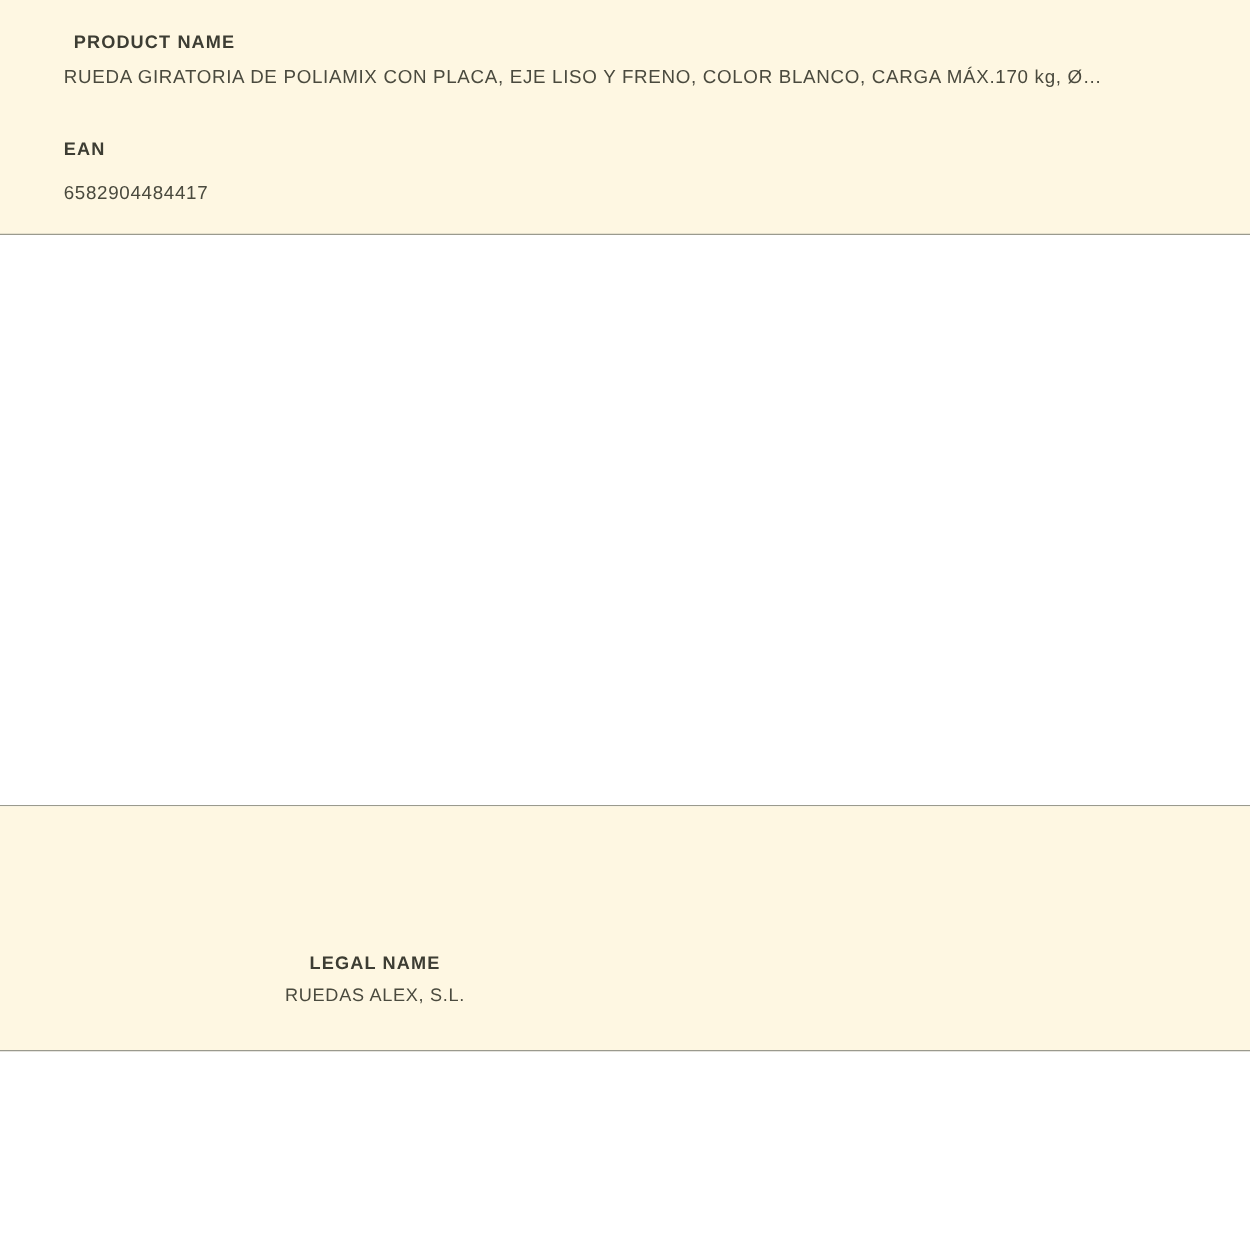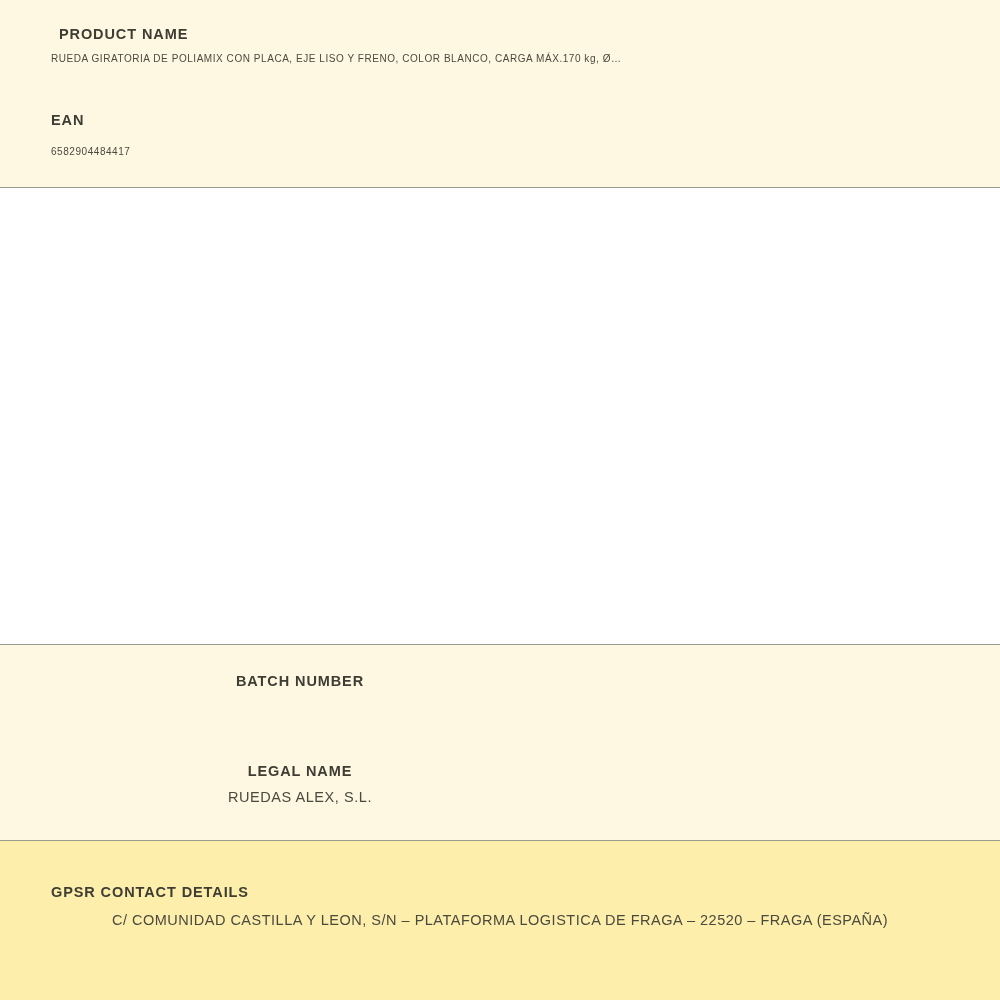--- a/index.html
+++ b/index.html
@@ -30,21 +30,21 @@
     border-bottom: 1px solid #9a9a8e;
   }
   .field-label {
     font-size: 14.5px;
     font-weight: bold;
     letter-spacing: 0.9px;
     color: #3d3d33;
     text-transform: uppercase;
   }
   .field-value {
-    font-size: 10px;
+    font-size: 15px;
     letter-spacing: 0.55px;
     color: #4a4a3e;
   }
   .top-name-label { position: absolute; left: 59px; top: 26px; }
   .top-name-value { position: absolute; left: 51px; top: 53px; white-space: nowrap; }
   .top-ean-label  { position: absolute; left: 51px; top: 112px; }
   .top-ean-value  { position: absolute; left: 51px; top: 146px; }
 
   
   .middle-blank {
@@ -128,27 +128,22 @@
     <div class="field-label top-name-label">PRODUCT NAME</div>
     <div class="field-value top-name-value">RUEDA GIRATORIA DE POLIAMIX CON PLACA, EJE LISO Y FRENO, COLOR BLANCO, CARGA MÁX.170 kg, Ø…</div>
     <div class="field-label top-ean-label">EAN</div>
     <div class="field-value top-ean-value">6582904484417</div>
   </div>
 
   <div class="middle-blank"></div>
 
   <div class="mid-section">
     <div class="cell cell-batch">
-      <span class="c-label">BATCH NUMBER</span>
       <span class="c-value"></span>
     </div>
     <div class="cell cell-legal">
       <span class="c-label">LEGAL NAME</span>
       <span class="c-value">RUEDAS ALEX, S.L.</span>
     </div>
   </div>
 
-  <div class="gpsr-section">
-    <div class="gpsr-label">GPSR CONTACT DETAILS</div>
-    <div class="gpsr-address">C/ COMUNIDAD CASTILLA Y LEON, S/N – PLATAFORMA LOGISTICA DE FRAGA – 22520 – FRAGA (ESPAÑA)</div>
-  </div>
 
 </div>
 
 </body></html>

